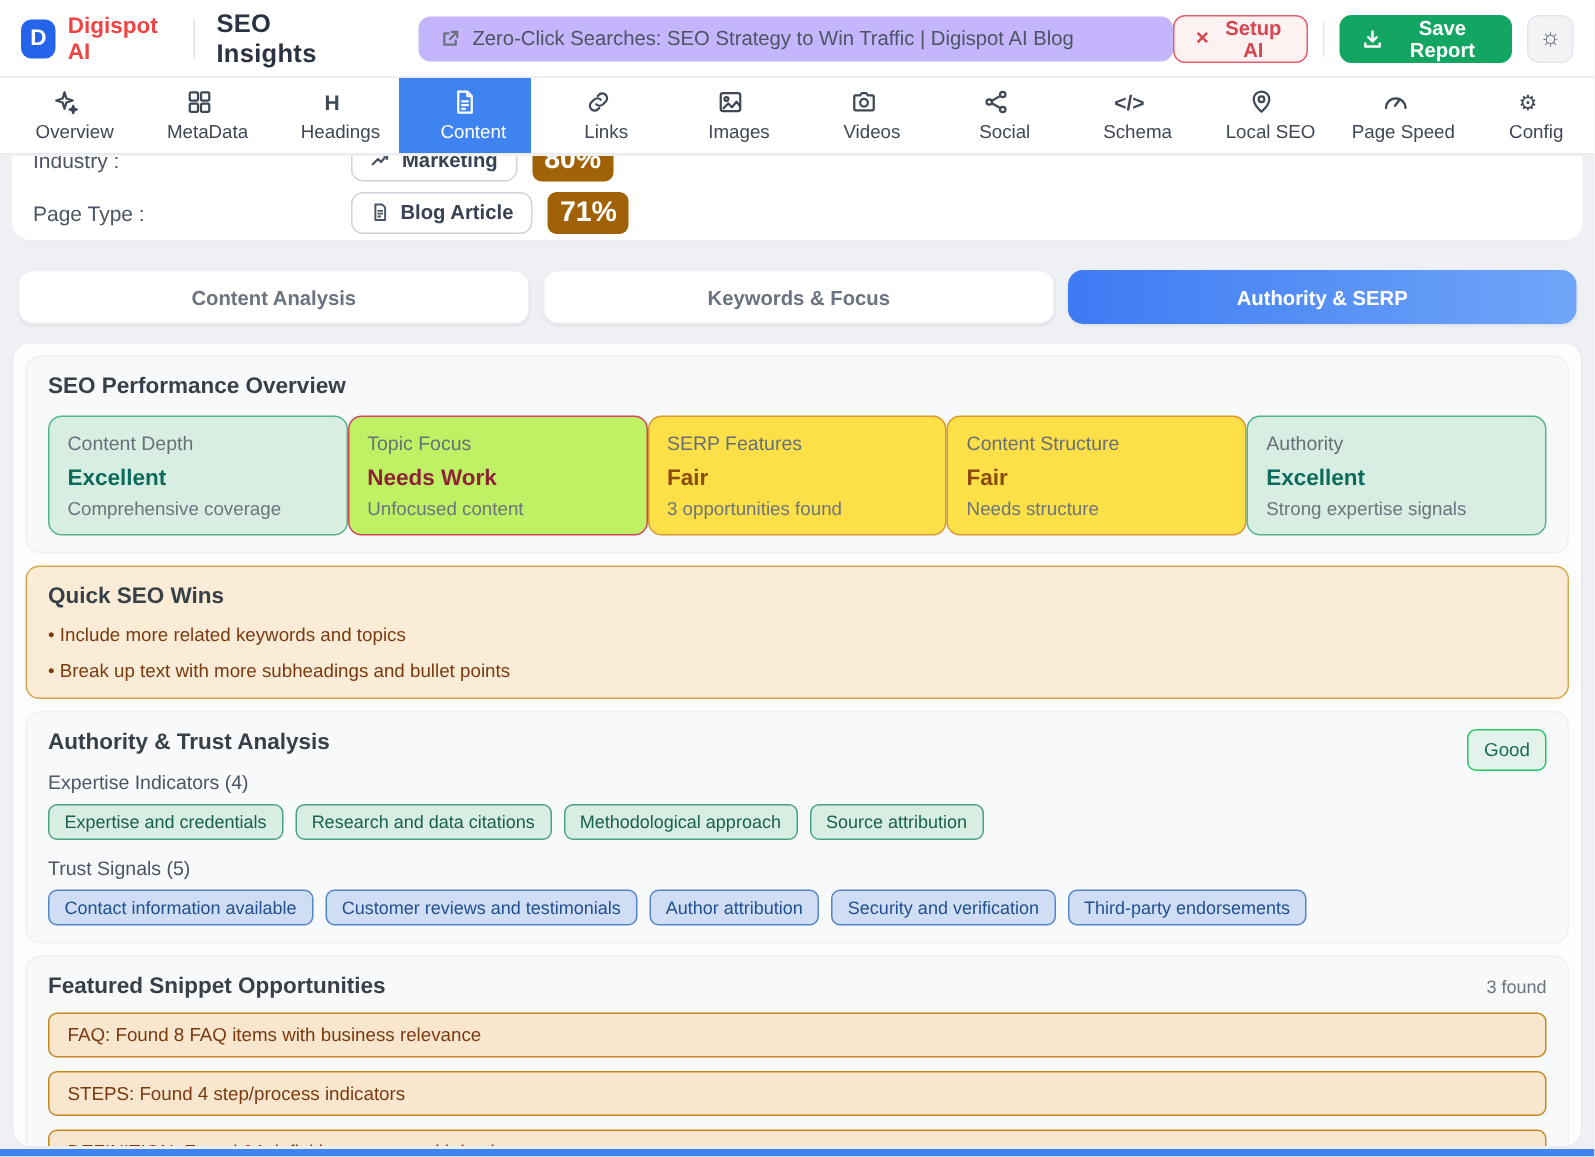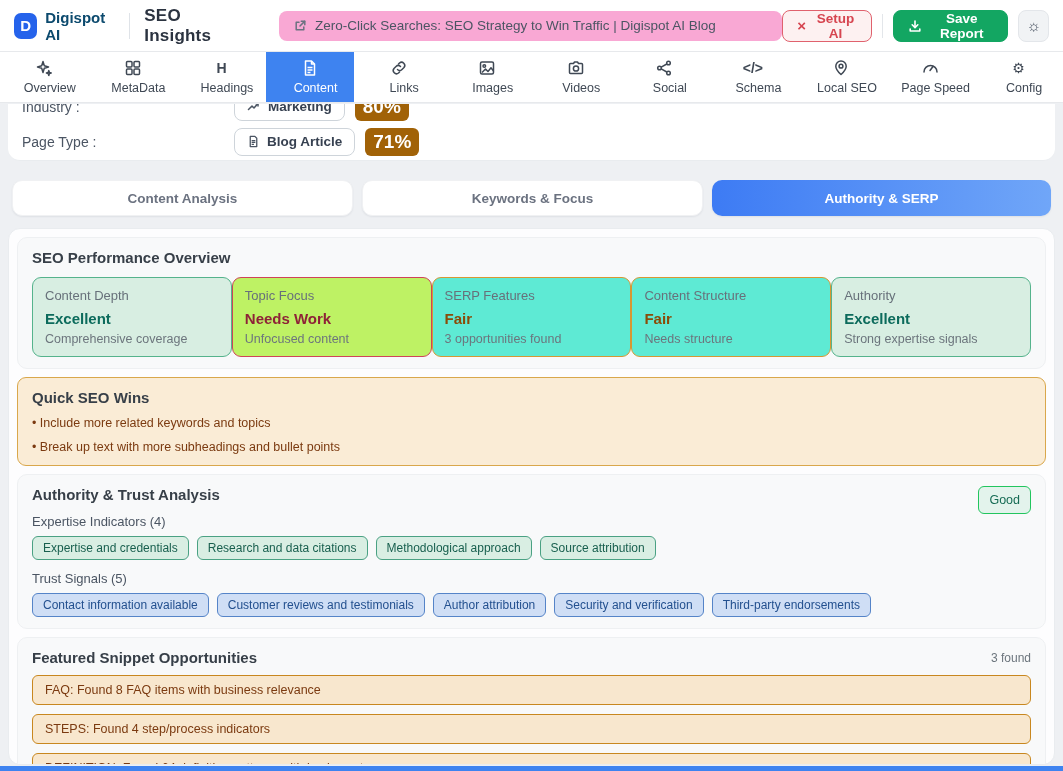--- a/index.html
+++ b/index.html
@@ -14,25 +14,25 @@
   .header {
     position:absolute; top:0; left:0; right:0; height:52px;
     background:#ffffff; border-bottom:1px solid #e7e9ec;
     display:flex; align-items:center; padding:0 14px;
   }
   .logo-sq {
     width:26px; height:26px; border-radius:7px; background:#2563eb;
     color:#fff; font-weight:bold; font-size:15px;
     display:flex; align-items:center; justify-content:center;
   }
-  .brand { font-size:15px; font-weight:bold; color:#0c4a6e; margin-left:8px; }
+  .brand { font-size:15px; font-weight:bold; color:#ef4444; margin-left:8px; }
   .hdr-div { width:1px; height:26px; background:#dfe3e8; margin:0 14px; }
   .app-title { font-size:17px; font-weight:bold; color:#2b3340; letter-spacing:.2px; }
   .url-pill {
-    margin-left:38px; height:30px; background:#f9a8d4; border-radius:8px;
+    margin-left:38px; height:30px; background:#c4b5fd; border-radius:8px;
     display:flex; align-items:center; gap:8px; padding:0 14px;
     font-size:13.5px; color:#4b5563; width:560px; white-space:nowrap; overflow:hidden;
   }
   .hdr-right { margin-left:auto; display:flex; align-items:center; gap:10px; }
   .btn-setup {
     display:flex; align-items:center; gap:8px; height:32px; padding:0 14px;
     background:#fdf1f1; border:1px solid #e0616d; border-radius:8px;
     color:#d64550; font-size:13.5px; font-weight:bold; cursor:pointer;
   }
   .btn-setup .x { font-size:15px; line-height:1; }
@@ -111,21 +111,21 @@
   
   .cards { display:flex; margin-top:11px; }
   .card { flex:1 1 0; border-radius:9px; padding:10px 12px; border:1px solid; }
   .card .clabel { font-size:13px; color:#67707a; }
   .card .cstatus { font-size:15px; font-weight:bold; margin-top:7px; }
   .card .cdetail { font-size:12.5px; color:#6c757d; margin-top:5px; }
   .tone-good  { background:#d8eee2; border-color:#55b38c; }
   .tone-good  .cstatus { color:#0c6b5c; }
   .tone-bad   { background:#bef264; border-color:#cf4458; }
   .tone-bad   .cstatus { color:#8e2237; }
-  .tone-fair  { background:#5eead4; border-color:#d79733; }
+  .tone-fair  { background:#fde047; border-color:#d79733; }
   .tone-fair  .cstatus { color:#8a4c08; }
 
   
   .panel.wins { background:#faecd6; border:1px solid #d9a74b; border-radius:9px; }
   .win-line { font-size:12.5px; color:#7b3a10; margin-top:10px; }
   .win-line::before { content:"• "; }
 
   
   .panel.trust { position:relative; }
   .good-badge {

